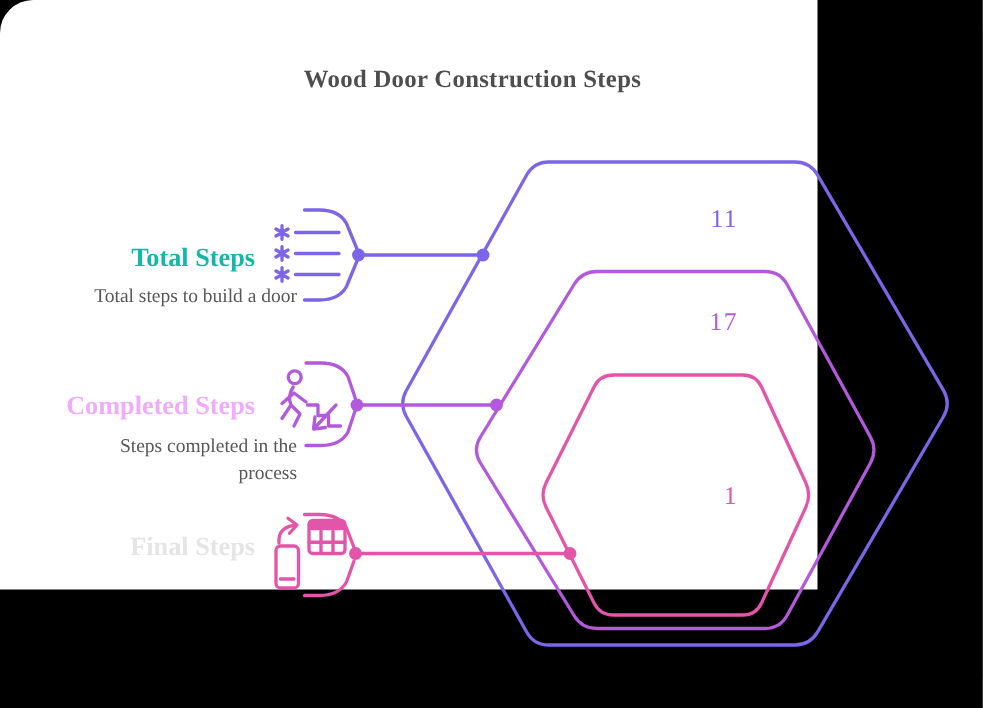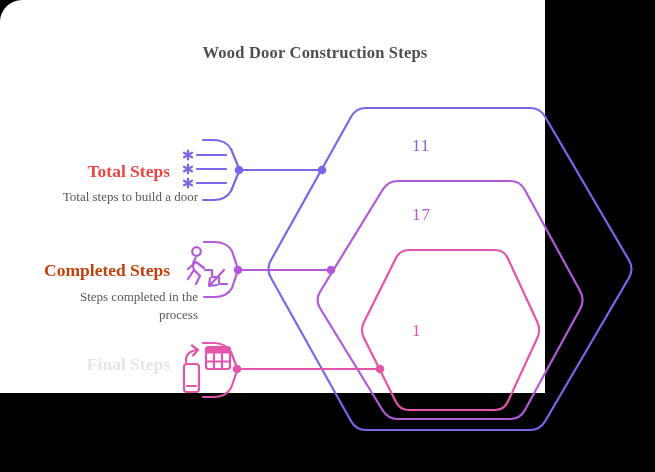--- a/index.html
+++ b/index.html
@@ -7,27 +7,27 @@
     position:relative;width:655px;height:472px;background:#000;
     overflow:hidden;font-family:Liberation Serif, serif;border-radius:22px;
   }
   .panel{position:absolute;left:0;top:0;width:545px;height:393px;background:#ffffff;}
   svg.diagram{position:absolute;left:0;top:0;}
   .txt{position:absolute;}
   .title{
     left:0;top:43px;width:630px;text-align:center;
     font-size:16.5px;font-weight:bold;color:#4e4e4e;letter-spacing:.2px;
   }
-  .num{width:80px;text-align:left;font-size:17px;font-weight:500;letter-spacing:1px;}
+  .num{width:80px;text-align:right;font-size:17px;font-weight:500;letter-spacing:1px;}
   .num-total{left:412px;top:136px;color:#7c66e8;}
   .num-completed{left:412px;top:205px;color:#b259dc;}
   .num-final{left:412px;top:321px;color:#e255a8;}
   .lbl{left:0;width:170px;text-align:right;font-size:17.5px;font-weight:bold;line-height:22px;}
-  .lbl-total{top:160px;color:#ef4444;}
-  .lbl-completed{top:259px;color:#c2410c;}
+  .lbl-total{top:160px;color:#14b8a6;}
+  .lbl-completed{top:259px;color:#f0abfc;}
   .lbl-final{top:353px;color:#e5e5e5;}
   .desc{
     left:0;width:170px;text-align:right;font-size:13px;color:#585858;
     line-height:18px;white-space:pre-line;padding-left:28px;
   }
   .desc-total{top:188px;}
   .desc-completed{top:288px;}
   .desc-final{top:394px;color:#5c5c5c;}
 </style>
 </head>

